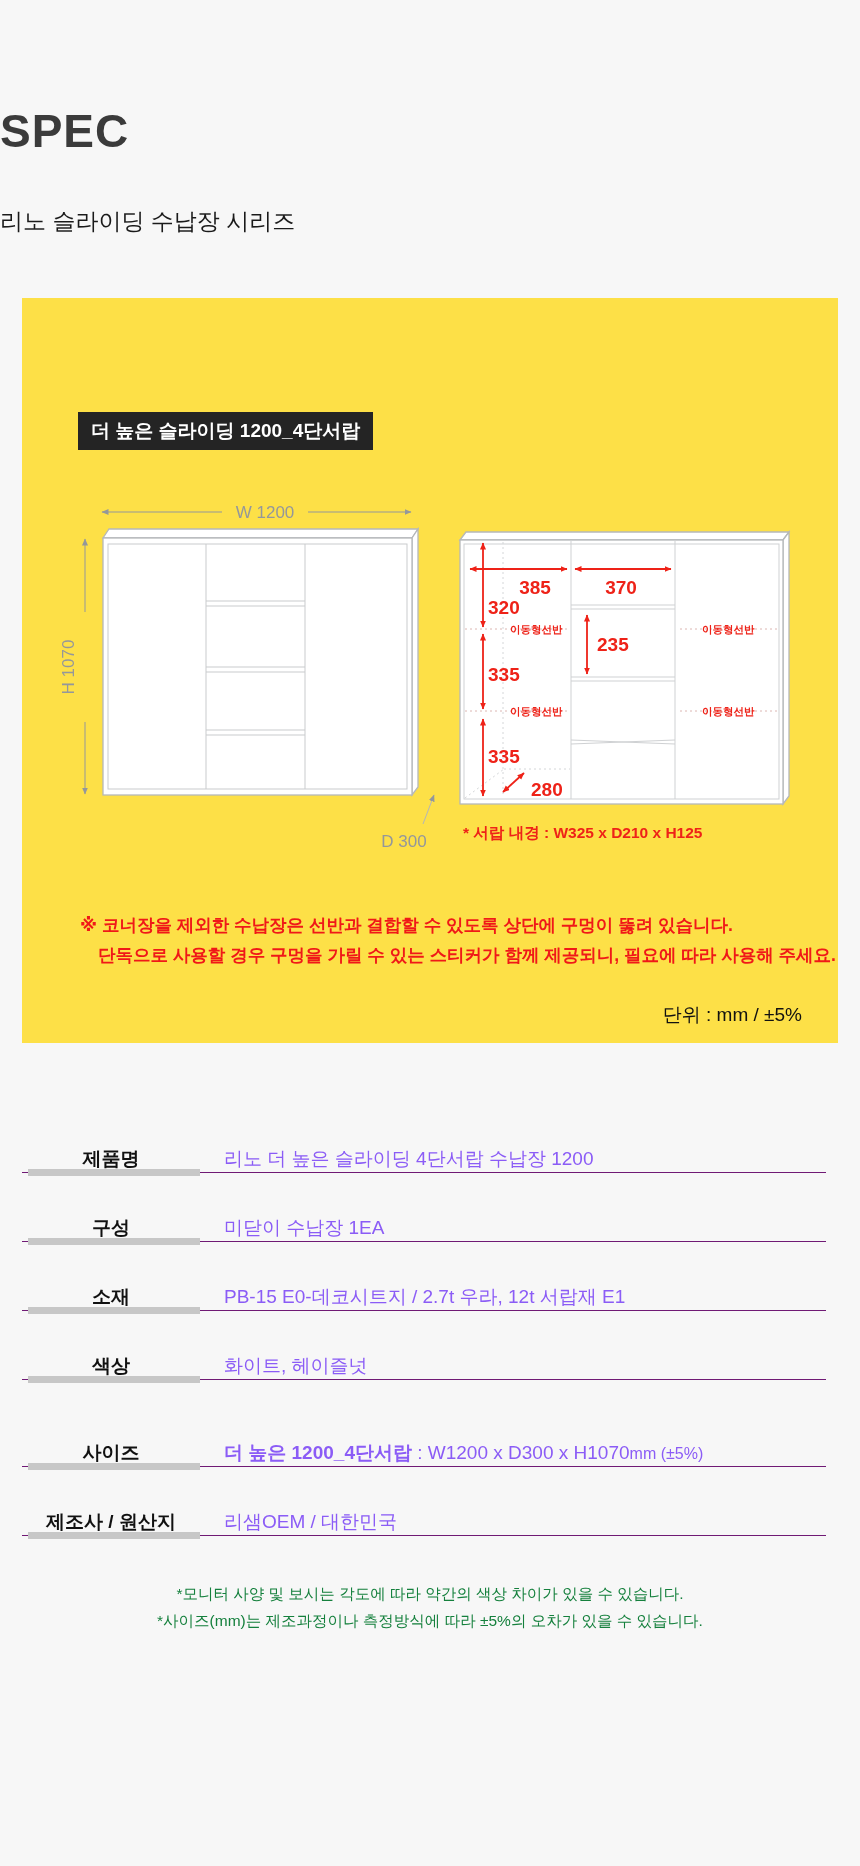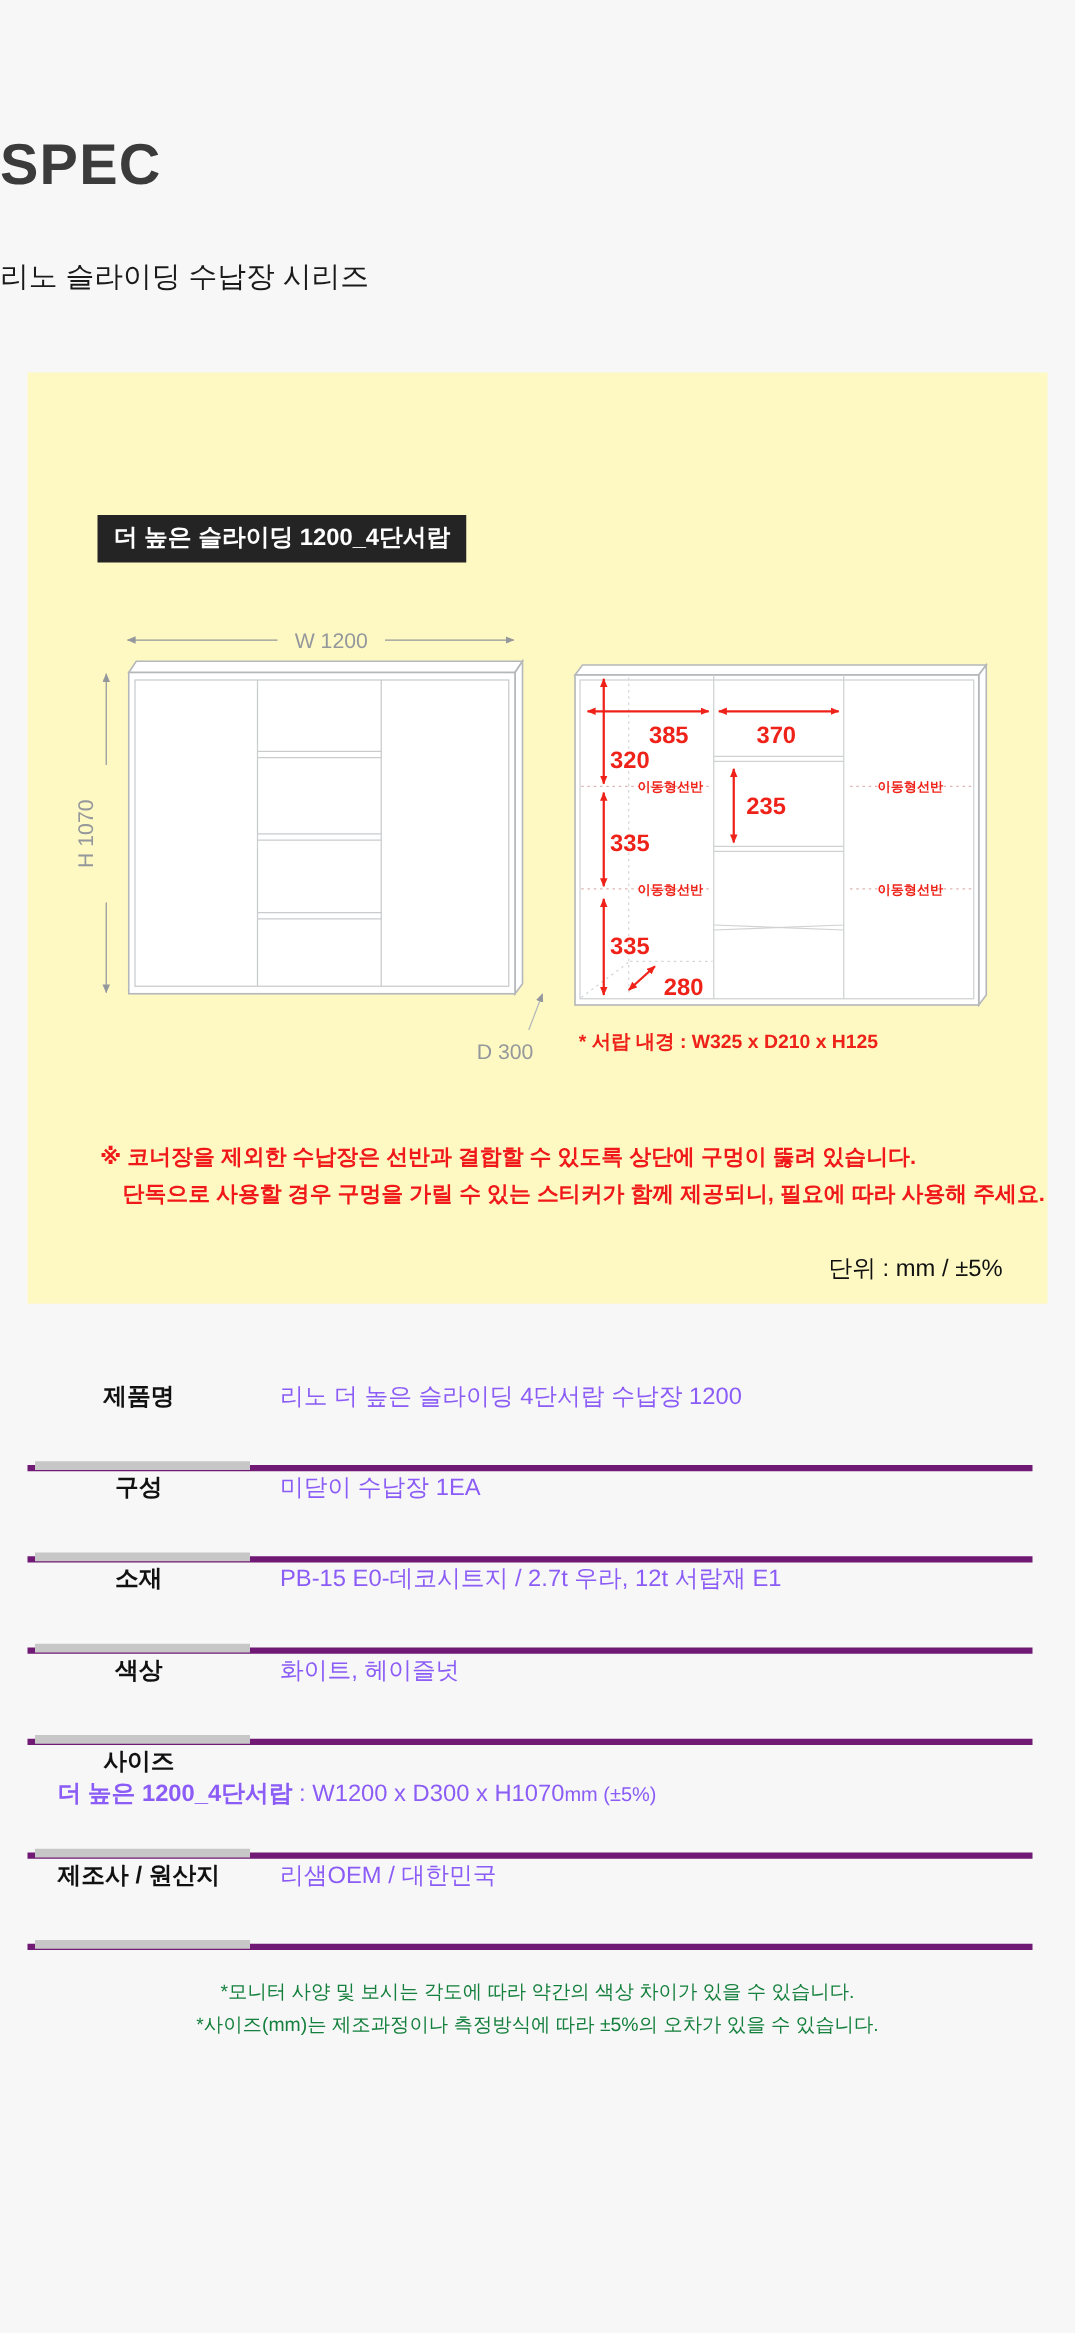--- a/index.html
+++ b/index.html
@@ -2,37 +2,37 @@
 <html><head>
 <meta charset="utf-8">
 <style>
   html,body{margin:0;padding:0;}
   body{font-family:"Liberation Sans","DejaVu Sans",sans-serif;background:#f7f7f7;}
   .page{position:relative;width:860px;height:1866px;background:#f7f7f7;overflow:hidden;margin:0 auto;}
   .spec-title{position:absolute;top:104px;left:0;width:100%;
     font-size:46px;font-weight:700;color:#3b3b3b;letter-spacing:1px;}
   .spec-subtitle{position:absolute;top:206px;left:0;width:100%;
     font-size:23px;color:#1a1a1a;}
-  .card{position:absolute;left:22px;top:298px;width:816px;height:745px;background:#fef9c3;}
+  .card{position:absolute;left:22px;top:298px;width:816px;height:745px;background:#fde047;}
   .badge{position:absolute;left:56px;top:114px;background:#242424;color:#ffffff;
     font-size:19px;font-weight:700;padding:8px 13px;line-height:22px;}
   .svg-abs{position:absolute;}
   svg text{font-family:"Liberation Sans","DejaVu Sans",sans-serif;}
   .dim-gray{fill:#94979b;font-size:17px;}
   .dim-red{fill:#ee2218;font-size:19px;font-weight:700;}
   .shelf-red{fill:#ee2218;font-size:10.5px;font-weight:700;}
   .drawer-note{fill:#ee2218;font-size:15.5px;font-weight:700;}
   .red-notes{position:absolute;left:58px;top:612px;color:#f01818;font-size:17.5px;
     font-weight:700;line-height:30px;}
   .red-notes .l2{padding-left:18px;}
   .unit-note{position:absolute;right:36px;top:704px;color:#111;font-size:19px;}
   .spec-table{position:absolute;left:22px;top:1104px;width:804px;}
-  .spec-row{position:relative;display:flex;align-items:flex-start;height:68px;
-    border-bottom:5px solid #701a75;}
-  .spec-row.tall{height:86px;flex-direction:column;}
+  .spec-row{position:relative;display:flex;align-items:flex-end;height:68px;
+    border-bottom:1px solid #701a75;}
+  .spec-row.tall{height:86px;}
   .spec-row::after{content:"";position:absolute;left:6px;bottom:-4px;width:172px;height:7px;
     background:#c7c7c7;}
   .spec-label{width:178px;text-align:center;font-size:19px;font-weight:700;color:#111;
     flex-shrink:0;}
   .spec-value{padding-left:24px;font-size:19px;color:#8b5cf6;}
   .spec-value .vb{font-weight:700;}
   .spec-value .vu{font-size:16px;}
   .footer-notes{position:absolute;top:1580px;left:0;width:100%;text-align:center;
     font-size:15.5px;color:#15803d;line-height:27px;}
 </style>

